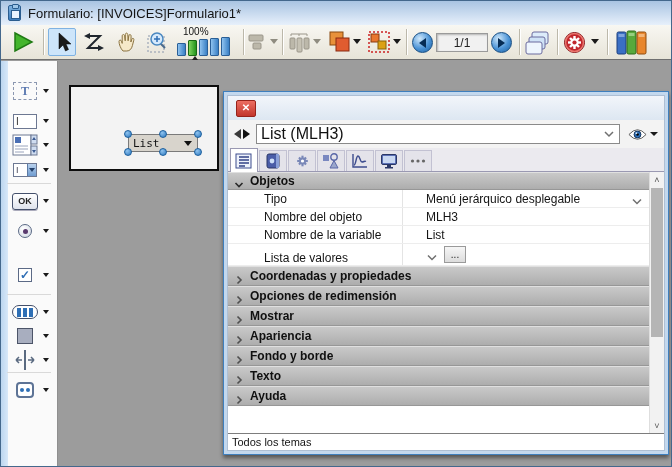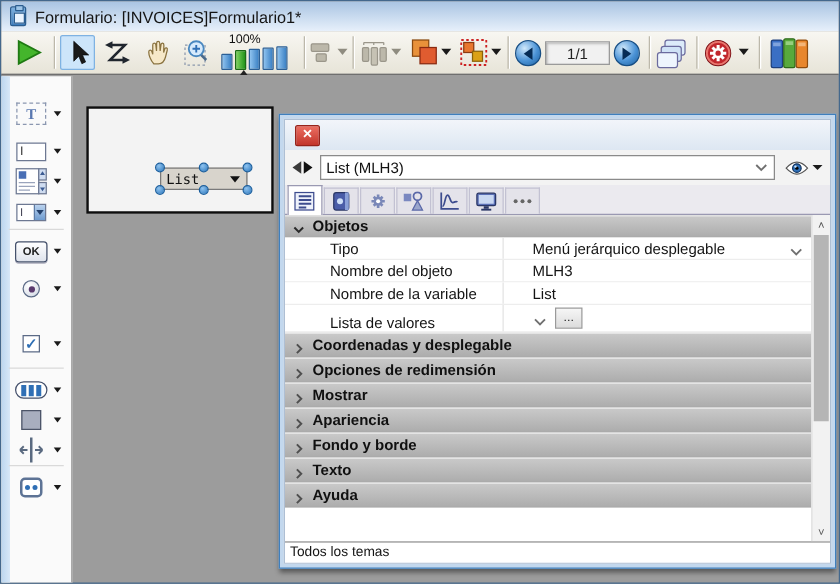--- a/index.html
+++ b/index.html
@@ -71,21 +71,21 @@
   .prop-panel { position:absolute; left:222px; top:90px; width:446px; height:364px;
     border:1px solid #3f7fbd; background:#c3d8ee; padding:3px; box-shadow:0 3px 4px rgba(0,0,0,.45); }
   .pp-inner { width:100%; height:100%; background:#fff; display:flex; flex-direction:column; border:1px solid #aebfd4; }
   .pp-titlebar { height:24px; background:linear-gradient(#f2f5fa,#dde7f2); display:flex; align-items:center; padding:0 4px 0 8px; flex:none; }
   .pp-title { font-size:13px; color:#141414; flex:1; }
   .pp-close { width:20px; height:17px; background:linear-gradient(#ec6e62,#c2362c); border:1px solid #96231b; border-radius:2px; color:#fff; font-size:10px; font-weight:bold; display:flex; align-items:center; justify-content:center; line-height:1; }
   .pp-selector { height:28px; background:#f3f3f3; display:flex; align-items:center; padding:0 6px; flex:none; }
   .pp-navarrows { display:flex; gap:2px; margin-right:6px; }
   .tri-l { width:0; height:0; border-top:5px solid transparent; border-bottom:5px solid transparent; border-right:7px solid #3a3a3a; }
   .tri-r { width:0; height:0; border-top:5px solid transparent; border-bottom:5px solid transparent; border-left:7px solid #111; }
-  .pp-combo { flex:1; height:20px; background:#fff; border:1px solid #8a8a8a; display:flex; align-items:center; padding:0 4px; font-size:12px; color:#111; }
+  .pp-combo { flex:1; height:20px; background:#fff; border:1px solid #8a8a8a; display:flex; align-items:center; padding:0 4px; font-size:16px; color:#111; }
   .pp-combo .flexfill { flex:1; }
   .pp-eye { display:flex; align-items:center; margin-left:8px; gap:3px; }
   .pp-tabs { height:24px; background:#ebeaef; display:flex; align-items:flex-end; padding-left:2px; border-bottom:1px solid #9a99b2; flex:none; }
   .pp-tab { width:28px; height:21px; display:flex; align-items:center; justify-content:center; border:1px solid #c2c1d2; border-bottom:none; background:#e4e3ea; margin-right:1px; }
   .pp-tab.selected { background:#fff; height:24px; border-color:#9a99b2; margin-bottom:-1px; }
   .pp-grid { flex:1; position:relative; background:#fff; overflow:hidden; }
   .pp-rows { position:absolute; left:0; top:0; right:15px; }
   .prop-section { height:18px; display:flex; align-items:center; background:linear-gradient(#c9c9c9,#adadad); border-top:1px solid #e0e0e0; border-bottom:1px solid #979797; }
   .prop-section.collapsed { height:20px; }
   .prop-section .chev { width:10px; height:10px; margin:0 6px 0 6px; flex:none; }
@@ -479,21 +479,21 @@
                 <span class="val-chev"><svg width="12" height="8" viewBox="0 0 12 8">
                     <path d="M2 1.5 L6 5.5 L10 1.5" fill="none" stroke="#707070" stroke-width="1.5"></path>
                   </svg></span>
                 <span class="ellipsis-btn">...</span>
               </span>
             </div>
             <div class="prop-section collapsed">
               <span class="chev"><svg width="10" height="10" viewBox="0 0 10 10">
                   <path d="M3.5 1.5 L7 5 L3.5 8.5" fill="none" stroke="#4f4f4f" stroke-width="1.6"></path>
                 </svg></span>
-              <span class="sec-label">Coordenadas y desplegable</span>
+              <span class="sec-label">Coordenadas y propiedades</span>
             </div>
             <div class="prop-section collapsed">
               <span class="chev"><svg width="10" height="10" viewBox="0 0 10 10">
                   <path d="M3.5 1.5 L7 5 L3.5 8.5" fill="none" stroke="#4f4f4f" stroke-width="1.6"></path>
                 </svg></span>
               <span class="sec-label">Opciones de redimensión</span>
             </div>
             <div class="prop-section collapsed">
               <span class="chev"><svg width="10" height="10" viewBox="0 0 10 10">
                   <path d="M3.5 1.5 L7 5 L3.5 8.5" fill="none" stroke="#4f4f4f" stroke-width="1.6"></path>

